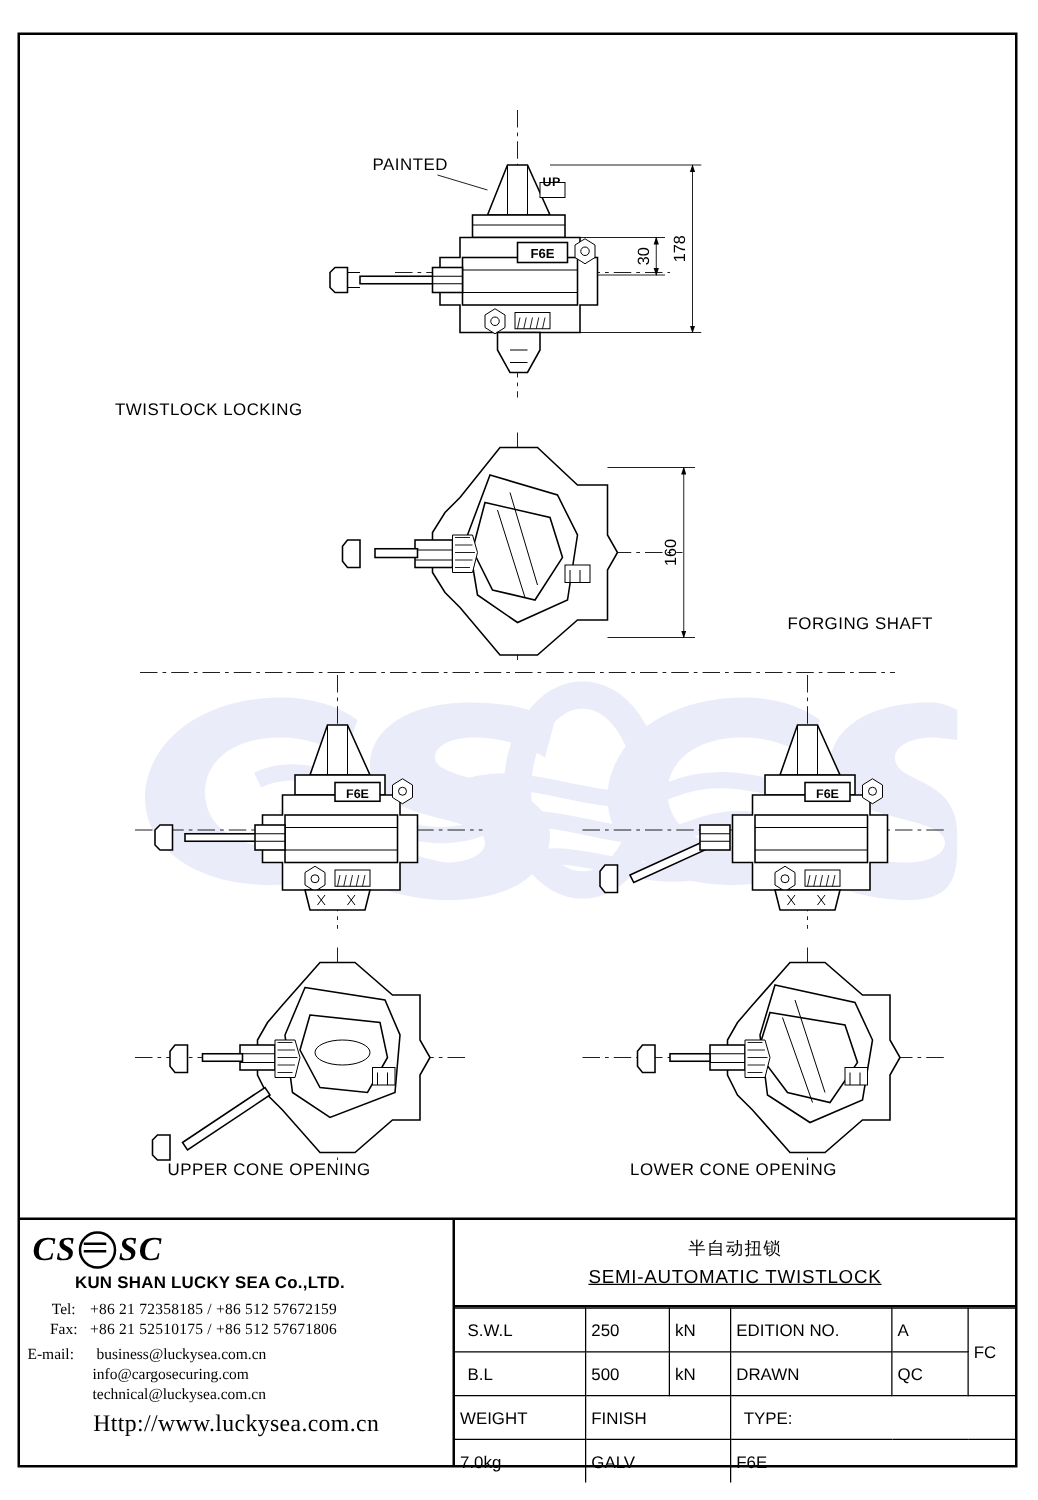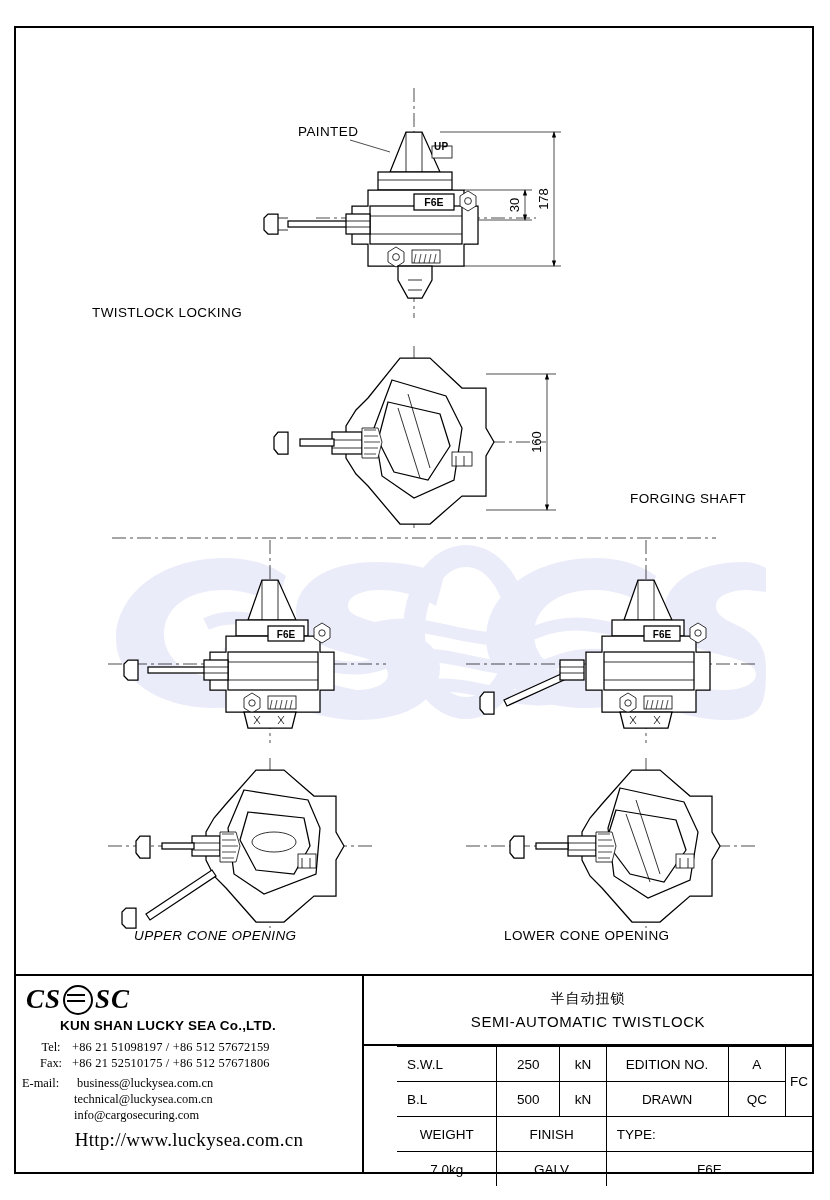--- a/index.html
+++ b/index.html
@@ -23,24 +23,24 @@
   .en-name{font-size:13.5px;font-weight:bold;letter-spacing:.2px;padding-left:44px;margin-top:3px;}
   .contact{font-family:"Liberation Serif",serif;font-size:12.4px;line-height:16px;padding:6px 0 0 14px;}
   .contact .row{display:flex;}
   .contact .k{width:42px;text-align:center;}
   .contact .v{letter-spacing:.2px;}
   .emails{font-family:"Liberation Serif",serif;font-size:12.4px;line-height:16px;padding-left:6px;margin-top:4px;}
   .emails .e-lbl{display:inline-block;width:52px;}
   .url{font-family:"Liberation Serif",serif;font-size:19px;text-align:center;margin-top:6px;letter-spacing:.3px;}
   .tb-title{height:70px;border-bottom:2px solid #000;box-sizing:border-box;display:flex;flex-direction:column;align-items:center;justify-content:center;}
   .tb-title .cn{font-size:14px;font-family:"DejaVu Sans",sans-serif;letter-spacing:1px;}
-  .tb-title .en{font-size:15px;letter-spacing:.6px;margin-top:5px;}
-  .grid{position:relative;height:140px;margin-left:33px;}
+  .tb-title .en{font-size:15px;letter-spacing:.6px;margin-top:5px;text-decoration:underline;}
+  .grid{position:relative;height:140px;}
   .grid table{border-collapse:collapse;width:100%;height:140px;font-size:13.5px;}
-  .grid td{border:1.6px solid #000;text-align:center;padding:0 4px;}
+  .grid td{border:1.6px solid #000;padding:0 4px;}
   .grid td.l{text-align:left;padding-left:10px;}
   .nb-l{border-left:none !important;}
   .nb-r{border-right:none !important;}
   .nb-b{border-bottom:none !important;}
 </style>
 </head>
 <body>
 
 <div class="sheet">
   <div class="frame">
@@ -235,55 +235,55 @@
           <path class="ln wh" d="M508 808 L508 830 L498 830 L494 825 L494 813 L498 808 Z"></path>
           <path class="lnT wh" d="M580 804 L596 804 L600 818 L596 834 L580 834 Z"></path>
           <path class="hatch" d="M582 806 L594 806 M582 812 L596 812 M582 818 L598 818 M582 824 L596 824 M582 830 L594 830"></path>
           <rect class="lnT wh" x="660" y="826" width="18" height="14"></rect>
           <path class="lnT" d="M664 830 L664 840 M672 830 L672 840"></path>
         </g>
       </svg>
 
       <span class="lbl" style="left:282px;top:96px;">PAINTED</span>
       <span class="lbl" style="left:418px;top:113px;font-size:10px;font-weight:bold;">UP</span>
-      <span class="lbl" style="left:76px;top:277px;">TWISTLOCK LOCKING</span>
+      <span class="lbl" style="left:76px;top:292px;">TWISTLOCK LOCKING</span>
       <span class="lbl" style="left:614px;top:463px;">FORGING SHAFT</span>
-      <span class="lbl" style="left:118px;top:900px;font-style:italic;">UPPER CONE OPENING</span>
+      <span class="lbl" style="left:118px;top:900px;">UPPER CONE OPENING</span>
       <span class="lbl" style="left:488px;top:900px;">LOWER CONE OPENING</span>
     </div>
 
     <div class="tb">
 
       <div class="tb-left">
         <div class="logo-row">
           <span class="cs-logo">CS<span class="glob"></span>SC</span>
         </div>
         <div class="en-name">KUN SHAN LUCKY SEA Co.,LTD.</div>
 
         <div class="contact">
           <div class="row">
             <span class="k">Tel:</span>
-            <span class="v">+86 21    51098197 / +86 512   57672159</span>
+            <span class="v">+86 21    72358185 / +86 512   57672159</span>
           </div>
           <div class="row">
             <span class="k">Fax:</span>
             <span class="v">+86 21    52510175 / +86 512   57671806</span>
           </div>
         </div>
 
         <div class="emails">
           <div>
             <span class="e-lbl">E-mail:</span>
             <span>business@luckysea.com.cn</span>
           </div>
           <div style="padding-left:52px;">
+            <span>info@cargosecuring.com</span>
+          </div>
+          <div style="padding-left:52px;">
             <span>technical@luckysea.com.cn</span>
-          </div>
-          <div style="padding-left:52px;">
-            <span>info@cargosecuring.com</span>
           </div>
         </div>
 
         <div class="url">Http://www.luckysea.com.cn</div>
       </div>
 
       <div class="tb-right">
         <div class="tb-title">
           <span class="cn">半自动扭锁</span>
           <span class="en">SEMI-AUTOMATIC  TWISTLOCK</span>

